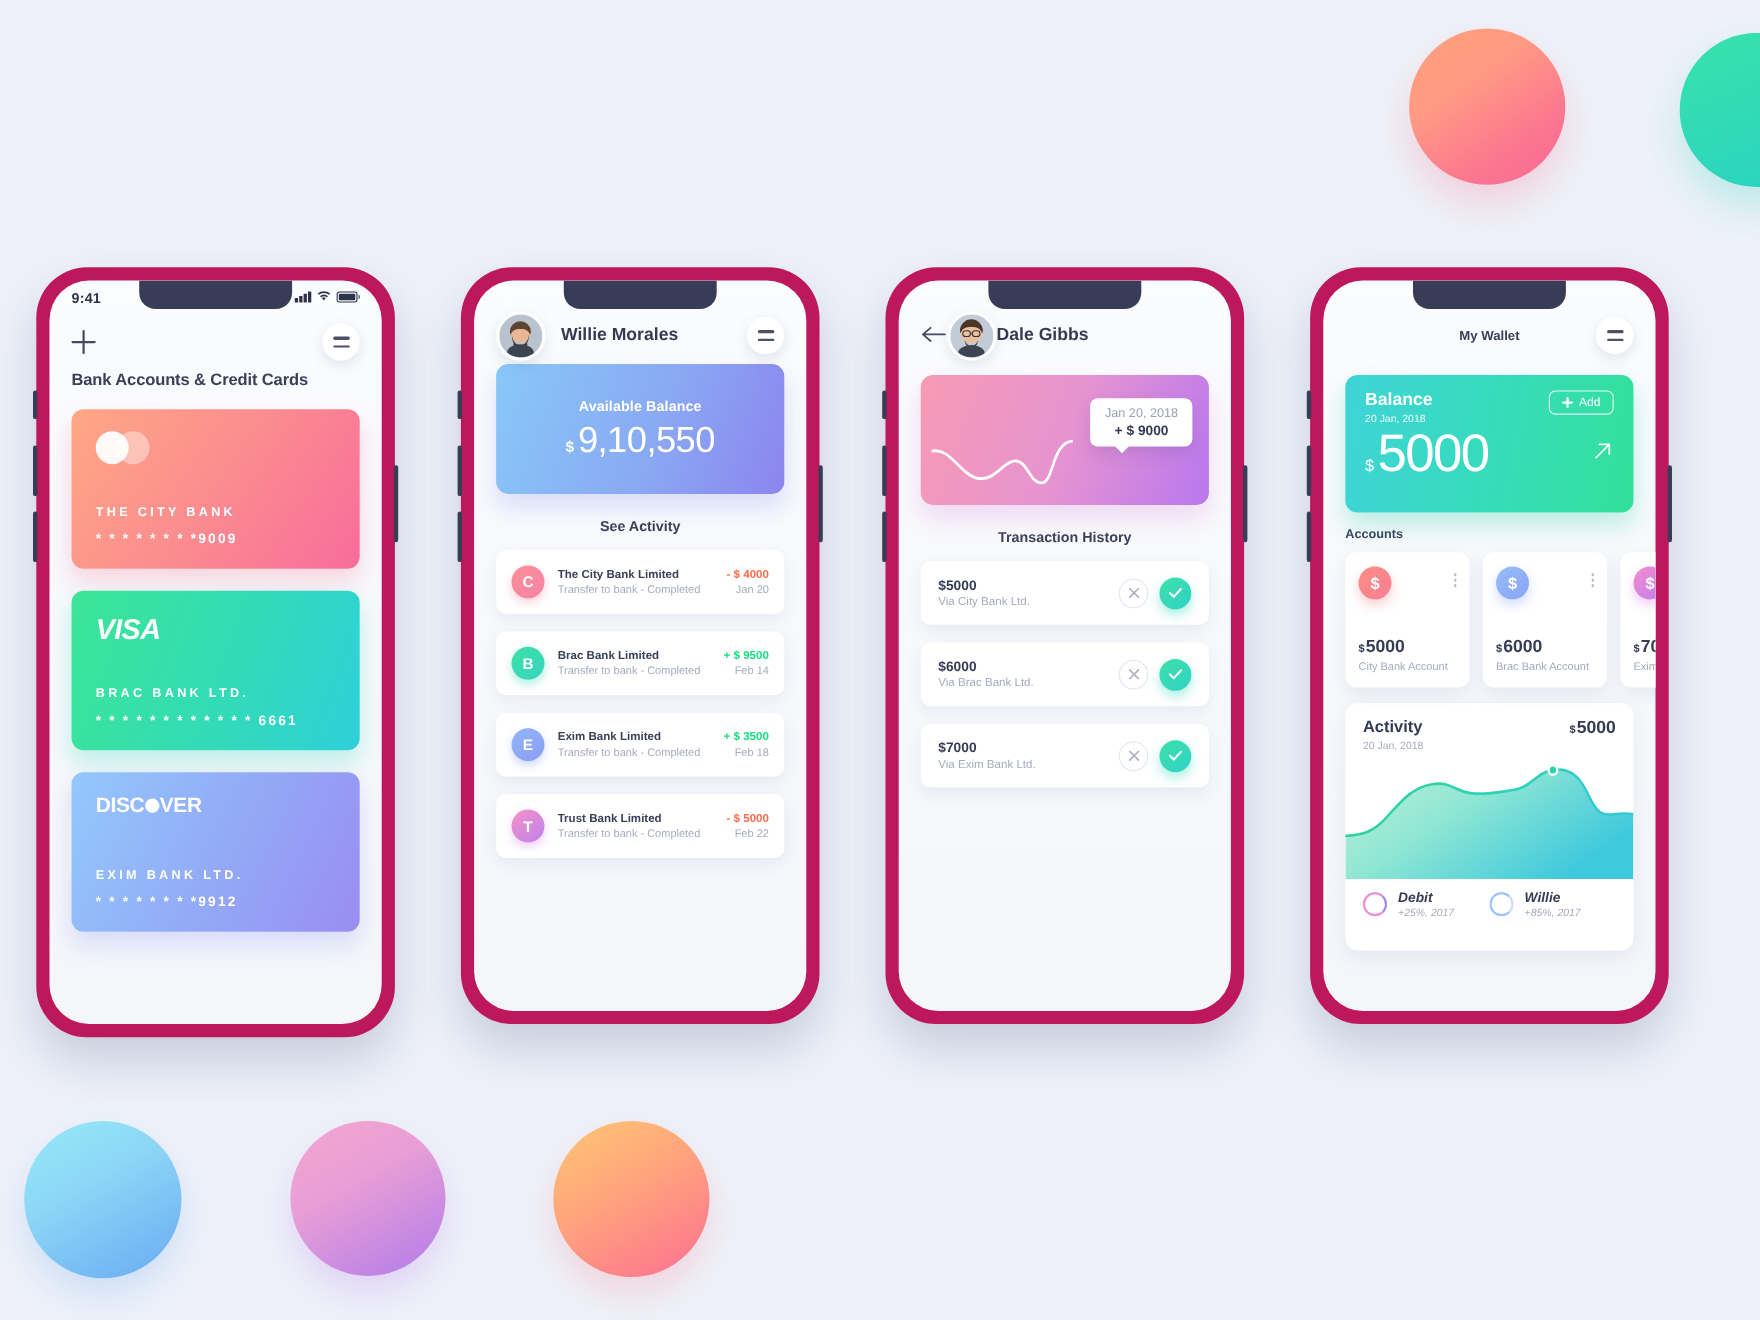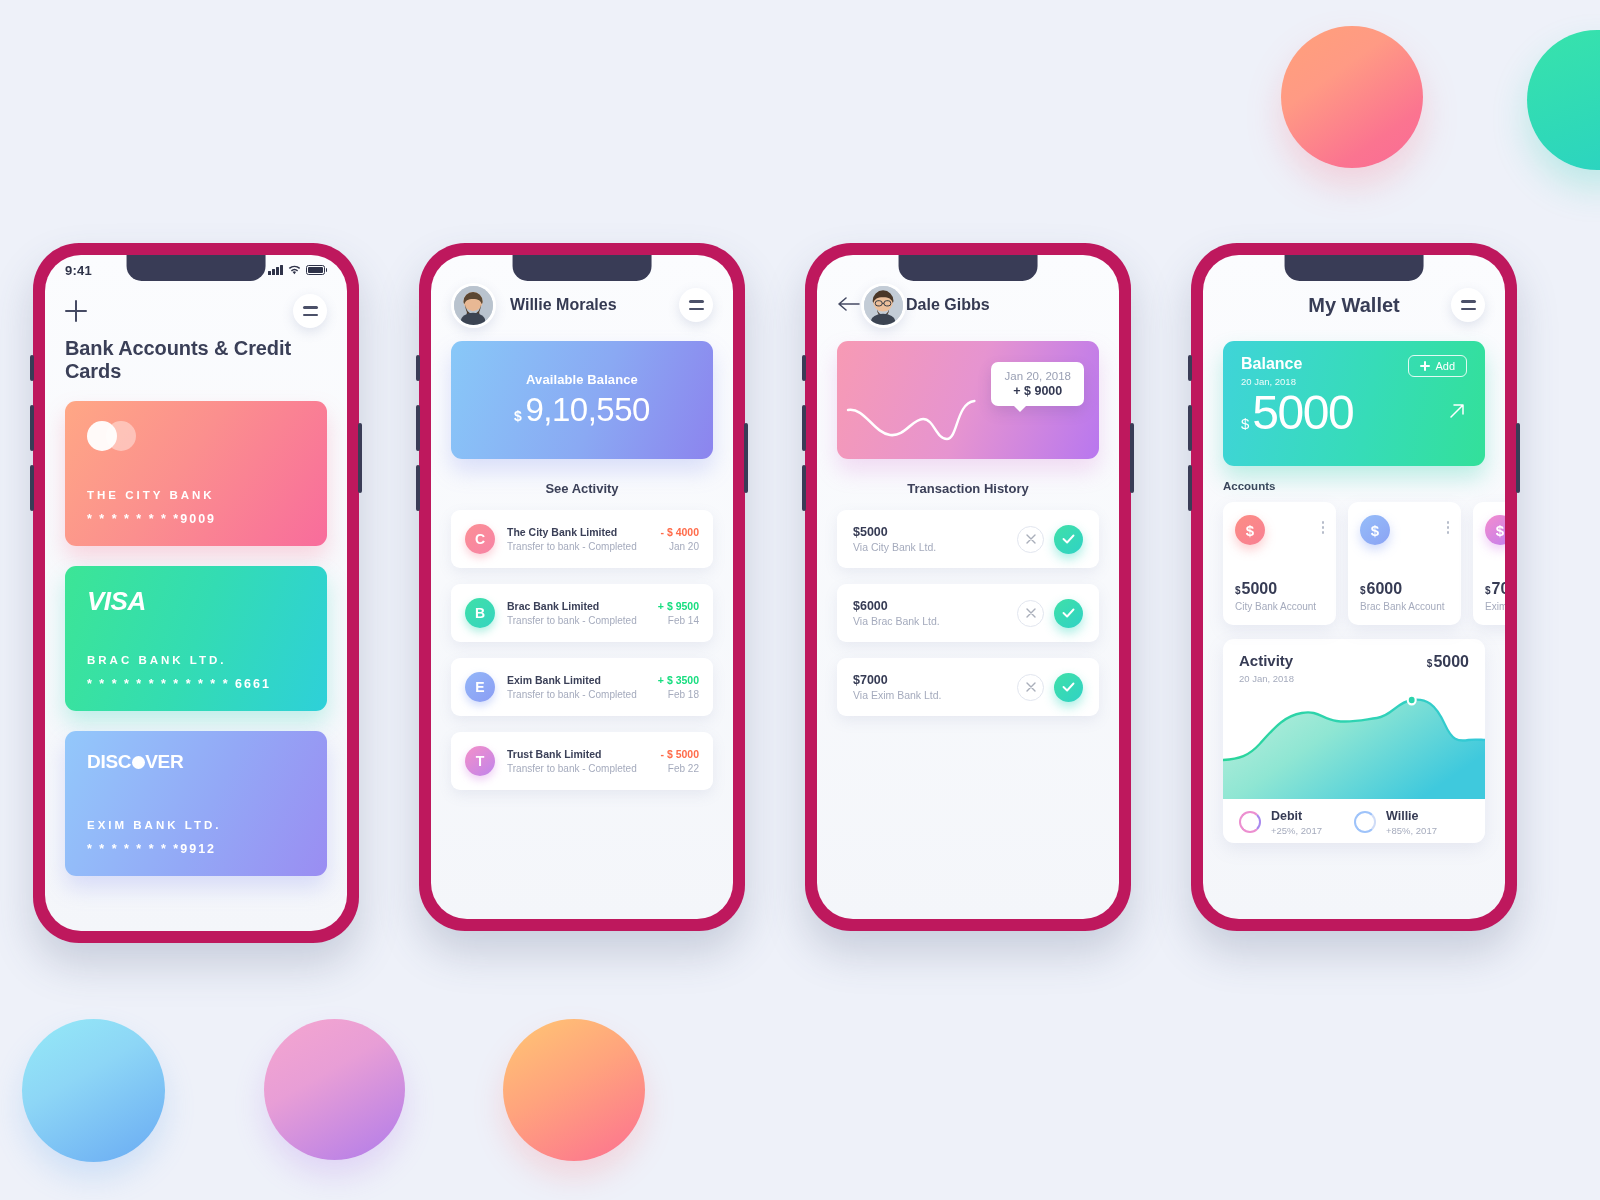--- a/index.html
+++ b/index.html
@@ -95,21 +95,21 @@
   .icon-back svg { display:block; }
 
   .menu-btn {
     width:34px; height:34px; border-radius:50%;
     background:#ffffff; box-shadow:0 4px 12px rgba(100,115,160,.18);
     display:flex; flex-direction:column; align-items:center; justify-content:center; gap:5px;
     cursor:pointer; margin-left:auto;
   }
   .menu-btn i { display:block; width:15px; height:2.5px; background:#4b5068; border-radius:2px; }
 
-  .page-title { font-size:20px; font-weight:bold; color:#3a3f57; letter-spacing:-.1px; }
+  .page-title { font-size:15px; font-weight:bold; color:#3a3f57; letter-spacing:-.1px; }
 
   .avatar {
     width:45px; height:45px; border-radius:50%;
     border:3px solid #ffffff;
     box-shadow:0 4px 12px rgba(100,115,160,.16);
     overflow:hidden; flex:none;
     background:#cfd5e0;
   }
   .avatar svg { display:block; width:100%; height:100%; }
   .user-name { font-size:16px; font-weight:bold; color:#353a52; }
@@ -135,21 +135,21 @@
   .discover-logo .o-dot {
     display:inline-block; width:13px; height:13px; background:#fff;
     border-radius:50%; vertical-align:-1px; margin:0 .5px;
   }
   .card-bottom { margin-top:auto; }
   .card-bank { font-size:11.5px; font-weight:bold; letter-spacing:3px; margin-bottom:11px; }
   .card-num  { font-size:12.5px; font-weight:bold; letter-spacing:2px; }
 
   
   .balance-card {
-    height:118px; border-radius:11px; margin-top:10px;
+    height:118px; border-radius:11px; 
     background:linear-gradient(110deg,#88c8f8 0%,#8aa9f3 55%,#8c84ee 100%);
     box-shadow:0 12px 22px rgba(135,150,240,.28);
     display:flex; flex-direction:column; align-items:center; justify-content:center;
     color:#fff;
   }
   .bal-label { font-size:13px; font-weight:bold; letter-spacing:.1px; margin-bottom:4px; }
   .bal-amount { font-size:33px; font-weight:normal; letter-spacing:-.5px; display:flex; align-items:baseline; }
   .bal-amount .cur { font-size:14px; margin-right:4px; font-weight:bold; }
 
   .section-label { text-align:center; font-size:13px; font-weight:bold; color:#3b4058; margin:22px 0 14px; }
@@ -214,21 +214,21 @@
   .btn-x svg { display:block; }
   .btn-check {
     width:29px; height:29px; border-radius:50%; flex:none; cursor:pointer;
     background:linear-gradient(140deg,#3fe0a8 0%,#2fd2c5 100%);
     box-shadow:0 5px 11px rgba(50,215,190,.42);
     display:flex; align-items:center; justify-content:center;
   }
   .btn-check svg { display:block; }
 
   
-  .wallet-title { flex:1; text-align:center; font-size:20px; font-weight:bold; color:#383d56; padding-left:34px; }
+  .wallet-title { flex:1; text-align:center; font-size:12px; font-weight:bold; color:#383d56; padding-left:34px; }
   .wallet-balance {
     height:125px; border-radius:11px; margin-top:10px; padding:14px 18px;
     background:linear-gradient(100deg,#3fd4d8 0%,#36dcb8 55%,#33e09a 100%);
     box-shadow:0 12px 22px rgba(50,210,175,.3);
     color:#fff; position:relative;
   }
   .wb-top { display:flex; align-items:flex-start; }
   .wb-label { font-size:16px; font-weight:bold; line-height:1.1; }
   .wb-date  { font-size:9.5px; margin-top:3px; opacity:.92; }
   .add-btn {
@@ -274,21 +274,21 @@
     background:#fff; border-radius:11px; margin-top:14px;
     box-shadow:0 6px 18px rgba(120,135,175,.13); overflow:hidden;
   }
   .act-head { display:flex; align-items:flex-start; padding:14px 16px 0; }
   .act-title { font-size:15px; font-weight:bold; color:#363b54; line-height:1.1; }
   .act-date  { font-size:9.5px; color:#a5abbd; margin-top:3px; }
   .act-amt   { margin-left:auto; font-size:16px; font-weight:bold; color:#363b54; display:flex; align-items:baseline; }
   .act-amt .c { font-size:10px; margin-right:1px; }
   .act-graph { height:123px; margin-top:-8px; position:relative; }
   .act-graph svg { display:block; width:100%; height:100%; }
-  .legend { display:flex; padding:10px 16px 7px; }
+  .legend { display:flex; padding:10px 16px 28px;font-style:italic; }
   .legend-item { display:flex; align-items:center; flex:1; }
   .ring { width:22px; height:22px; border-radius:50%; border:2.5px solid; flex:none; margin-right:10px; }
   .ring.debit  { border-color:#ec8fd0; border-right-color:#a889ee; }
   .ring.credit { border-color:#9ec3fa; border-right-color:#cfdcf7; }
   .legend-name { font-size:12.5px; font-weight:bold; color:#363b54; }
   .legend-sub  { font-size:9.5px; color:#a5abbd; margin-top:2px; }
 </style>
 </head>
 <body>
 

